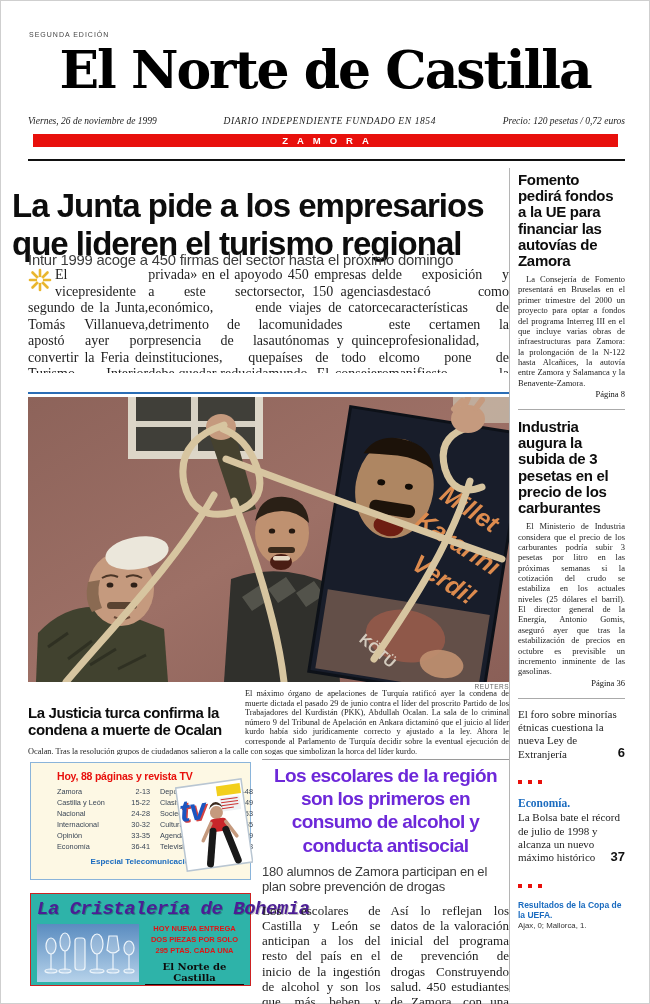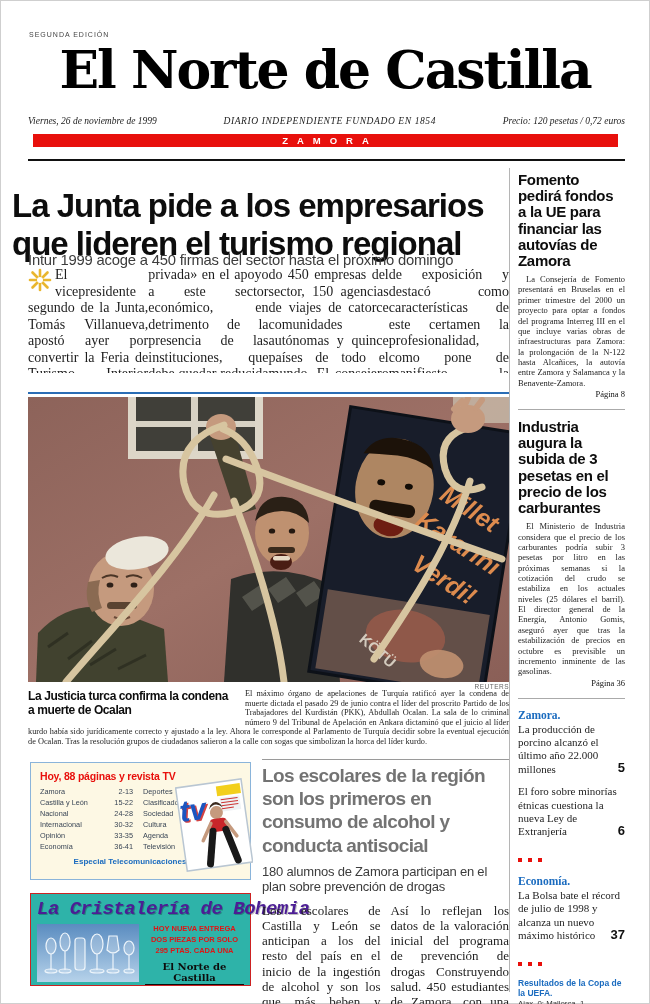--- a/index.html
+++ b/index.html
@@ -38,29 +38,29 @@
   .lead-pref{display:block;text-align:right;}
   .blue-rule{position:absolute;left:28px;top:392px;width:481px;height:2px;background:#2a6db5;}
 
   
   .photo{position:absolute;left:28px;top:397px;width:481px;height:285px;margin:0;overflow:hidden;}
   .credit{position:absolute;left:28px;top:683px;width:481px;text-align:right;font-size:6.5px;
           letter-spacing:.5px;color:#666;}
 
   
   .ocalan{position:absolute;left:28px;top:689px;width:481px;height:66px;overflow:hidden;}
-  .ocalan h2{float:left;width:208px;margin:1px 9px 3px 0;font-size:12px;line-height:1.15;
+  .ocalan h2{float:left;width:208px;margin:15px 9px 3px 0;font-size:15px;line-height:1.15;
              letter-spacing:-.4px;font-weight:bold;color:#0d0d0d;}
   .ocalan p{margin:0;font-family:"Liberation Serif",serif;font-size:8.3px;line-height:1.16;
             text-align:justify;color:#1d1d1d;}
   .mid-divider{position:absolute;left:262px;top:759px;width:247px;height:1px;background:#9a9a9a;}
 
   
   .index-box{position:absolute;left:30px;top:762px;width:221px;height:118px;background:#fdf8e4;
-             border:1.5px solid #8ab4da;box-sizing:border-box;padding:7px 8px 5px 9px;}
+             border:1.5px solid #8ab4da;box-sizing:border-box;padding:7px 8px 5px 26px;}
   .index-title{color:#e8100c;font-weight:bold;font-size:10.5px;letter-spacing:-.2px;margin-bottom:5px;}
   .index-rows{width:196px;}
   .index-row{display:flex;font-size:7.3px;color:#3a4656;line-height:1.5;}
   .index-row .lbl{flex:1;}
   .index-row .pgs{width:26px;text-align:right;}
   .index-row .half{display:flex;flex:1;}
   .index-row .half+.half{margin-left:10px;}
   .index-special{margin-top:4px;text-align:center;color:#1a6bbf;font-weight:bold;font-size:8px;
                  width:180px;}
   .tv-cover{position:absolute;right:-3px;top:12px;}
@@ -72,21 +72,21 @@
             font-size:19px;letter-spacing:-.5px;text-align:center;white-space:nowrap;
             text-shadow:1px 1px 0 rgba(0,0,0,.25);}
   .ad-body{display:flex;margin-top:4px;gap:6px;}
   .ad-text{flex:1;text-align:center;}
   .ad-line{color:#e01515;font-weight:bold;font-size:7.5px;line-height:1.45;}
   .ad-brand{display:inline-block;margin-top:4px;font-family:"DejaVu Serif",serif;font-weight:bold;
             font-size:10px;color:#0d0d0d;border-bottom:1.5px solid #0d0d0d;padding:0 4px 1px;}
 
   
   .schools{position:absolute;left:262px;top:764px;width:247px;}
-  .schools h2{margin:0;font-size:19px;line-height:1.22;letter-spacing:-.6px;font-weight:bold;color:#737373;}
+  .schools h2{margin:0;font-size:19px;line-height:1.22;letter-spacing:-.6px;font-weight:bold;color:#6d28d9;text-align:center;}
   .schools h3{margin:7px 0 0;font-size:13px;line-height:1.2;letter-spacing:-.2px;font-weight:400;color:#3c3c3c;}
   .schools-cols{display:flex;gap:10px;margin-top:8px;font-family:"Liberation Serif",serif;
                 font-size:13px;line-height:1.17;text-align:justify;color:#1d1d1d;}
   .schools-cols .col{flex:1;}
   .schools-pref{display:block;text-align:right;}
 
   
   .sidebar{position:absolute;left:518px;top:172px;width:107px;}
   .sidebar h2{margin:0 0 5px;font-size:15px;line-height:1.08;letter-spacing:-.3px;font-weight:bold;color:#0d0d0d;}
   .sb-body{margin:0;font-family:"Liberation Serif",serif;font-size:8.5px;line-height:1.22;
@@ -376,25 +376,20 @@
     </section>
     <div class="sb-div"></div>
     <section>
       <h2>Industria augura la subida de 3 pesetas en el precio de los carburantes</h2>
       <p class="sb-body">El Ministerio de Industria considera que el precio de los carburantes podría subir 3 pesetas por litro en las próximas semanas si la cotización del crudo se estabiliza en los actuales niveles (25 dólares el barril). El director general de la Energía, Antonio Gomis, aseguró ayer que tras la estabilización de precios en octubre es previsible un incremento inminente de las gasolinas.</p>
       <div class="sb-pref">Página 36</div>
     </section>
     <div class="sb-div"></div>
 
     <div class="brief">
-      <div class="kicker">Zamora.</div>
-      <span>La producción de porcino alcanzó el último año 22.000 millones</span>
-      <span class="bnum">5</span>
-    </div>
-    <div class="brief">
       <span>El foro sobre minorías étnicas cuestiona la nueva Ley de Extranjería</span>
       <span class="bnum">6</span>
     </div>
     <div class="dots"><i></i><i></i><i></i></div>
     <div class="brief">
       <div class="kicker">Economía.</div>
       <span>La Bolsa bate el récord de julio de 1998 y alcanza un nuevo máximo histórico</span>
       <span class="bnum">37</span>
     </div>
     <div class="dots"><i></i><i></i><i></i></div>

